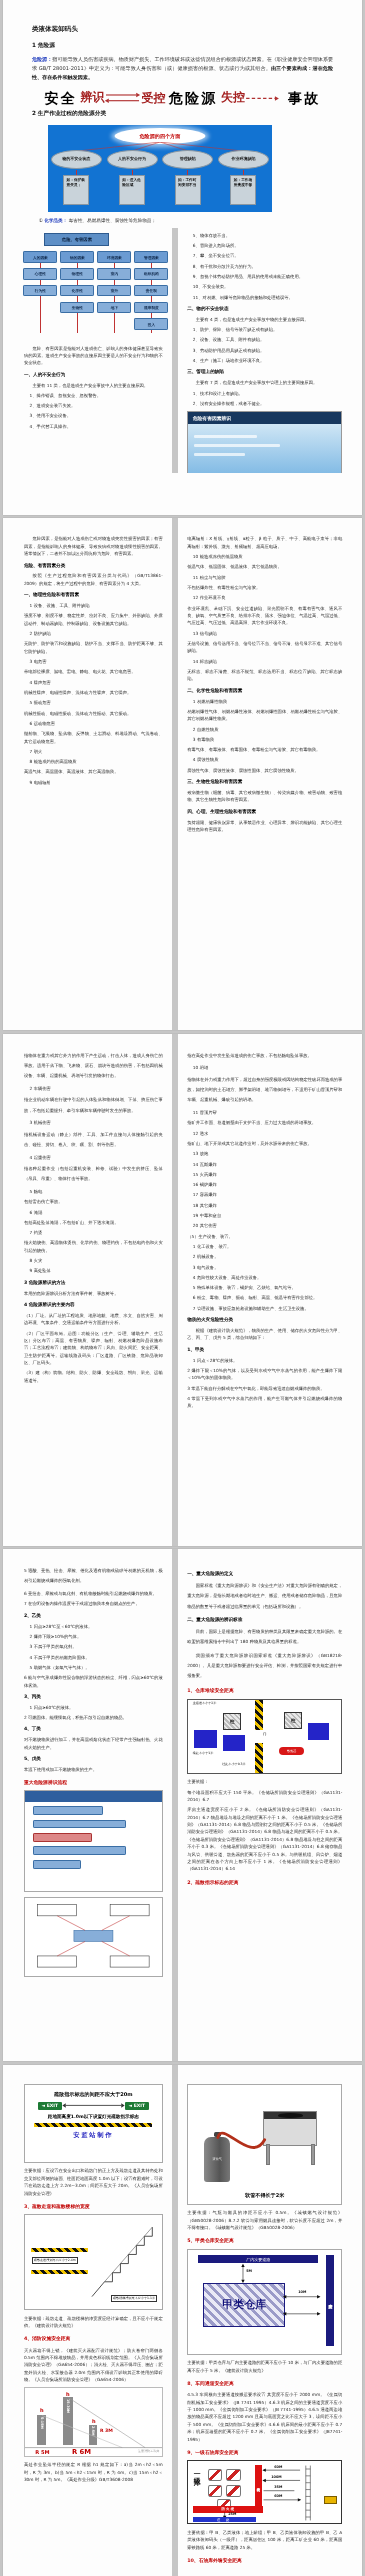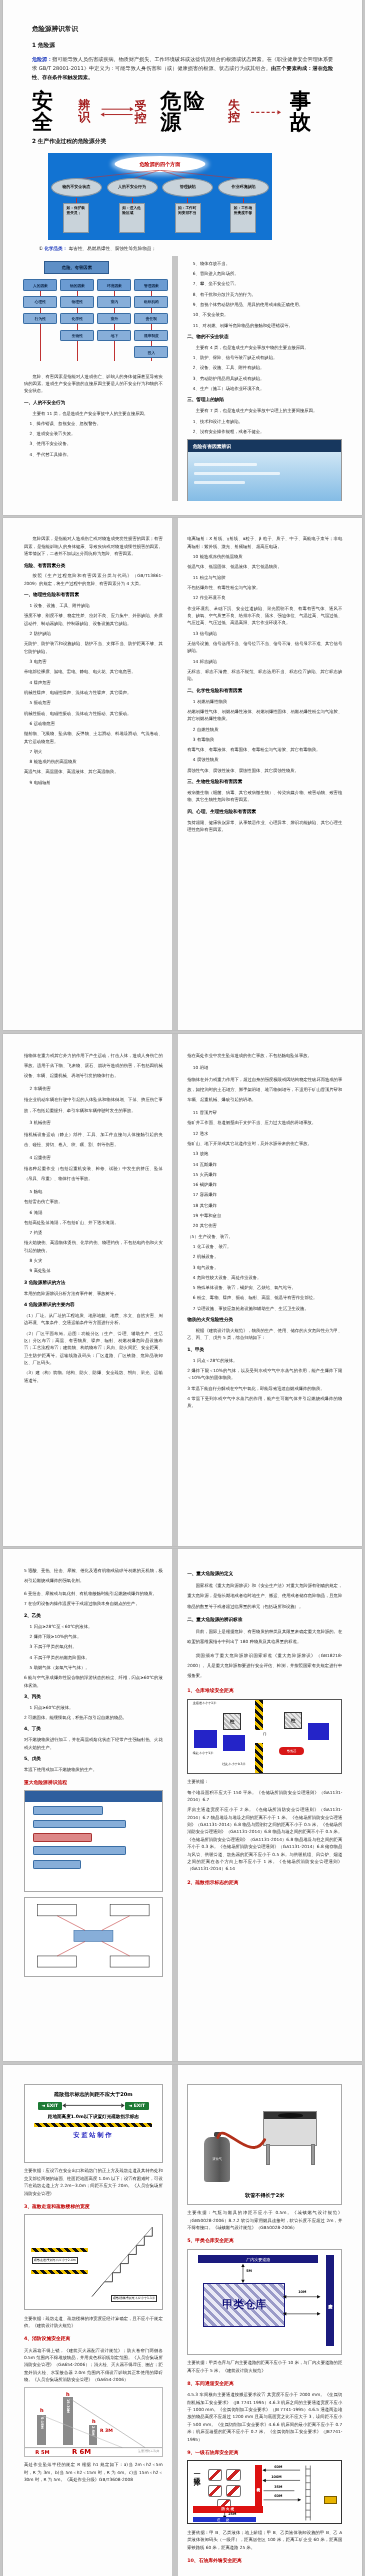--- a/index.html
+++ b/index.html
@@ -18,21 +18,21 @@
   .blk.h{font-weight:bold;color:#000;margin:4px 0 3.4px 0;font-size:4.6px;}
   .blk.rh{font-weight:bold;color:#c00000;margin:5.7px 0 4px 0;font-size:4.8px;text-align:left;}
   
   .p1top{padding:25px 28.5px 0 28.5px;}
   .doc-title{font-size:6.6px;font-weight:bold;color:#1a1a1a;margin-bottom:8px;}
   .s-head{font-size:5.7px;font-weight:bold;color:#111;margin:5.7px 0 4.6px 0;}
   .introp{font-size:5.1px;line-height:9px;text-align:justify;color:#333;}
   .bluebold{color:#1f3bbd;font-weight:bold;}
   .introb{font-weight:bold;color:#111;}
   .d1{display:flex;align-items:center;justify-content:center;margin:9px 0 3.4px 0;}
-  .d1 .big{font-size:21px;font-weight:bold;color:#000;letter-spacing:2.3px;line-height:1;}
+  .d1 .big{font-size:14px;font-weight:bold;color:#000;letter-spacing:2.3px;line-height:1;}
   .d1 .mid{display:flex;flex-direction:row;align-items:center;margin:0 3.4px;}
   .d1 .rlab{font-size:12px;font-weight:bold;color:#a42020;line-height:1;margin:0 0 1.1px 0;}
   .d1 .rlab.b{margin:1.1px 0 0 0;}
   .caption{font-size:4.6px;margin:5.7px 0 0 6.8px;color:#333;}
   
   .d2{position:relative;width:224px;height:87px;background:#1273d2;margin:6.8px 0 0 16px;}
   .d2top{position:absolute;left:50%;top:3.4px;transform:translateX(-50%);width:91px;height:16px;
     background:#fff;border-radius:50%;display:flex;align-items:center;justify-content:center;
     font-size:5.1px;font-weight:bold;color:#c00000;box-shadow:0 0 4.6px 3.4px rgba(255,255,255,.55);}
   .d2cols{position:absolute;left:3.4px;right:3.4px;top:25px;display:flex;justify-content:space-between;}
@@ -118,21 +118,21 @@
   .absfig .row{height:6.8px;margin:4.6px 8px 0 8px;background:#87aed9;border:0.6px solid #3a6ea5;border-radius:1.1px;}
   .absfig .row.red{background:#d88;border-color:#a33;}
 </style>
 </head>
 <body>
 
 <div class="canvas">
 
   <div class="prow" style="height:515px">
     <div class="p1top">
-      <div class="doc-title">危险源辨识常识</div>
+      <div class="doc-title">类液体装卸码头</div>
       <div class="s-head">1 危险源</div>
       <div class="introp">
         <span class="bluebold">危险源：</span><span>指可能导致人员伤害或疾病、物质财产损失、工作环境破坏或这些情况组合的根源或状态因素。在《职业健康安全管理体系要求 GB/T 28001-2011》中定义为：可能导致人身伤害和（或）健康损害的根源、状态或行为或其组合。</span><span class="introb">由三个要素构成：潜在危险性、存在条件和触发因素。</span>
       </div>
 
       <div class="d1">
         <span class="big">安全</span>
         <span class="mid">
           <span class="rlab">辨识</span>
           <svg width="37" height="13.7" viewBox="0 0 64 24">

